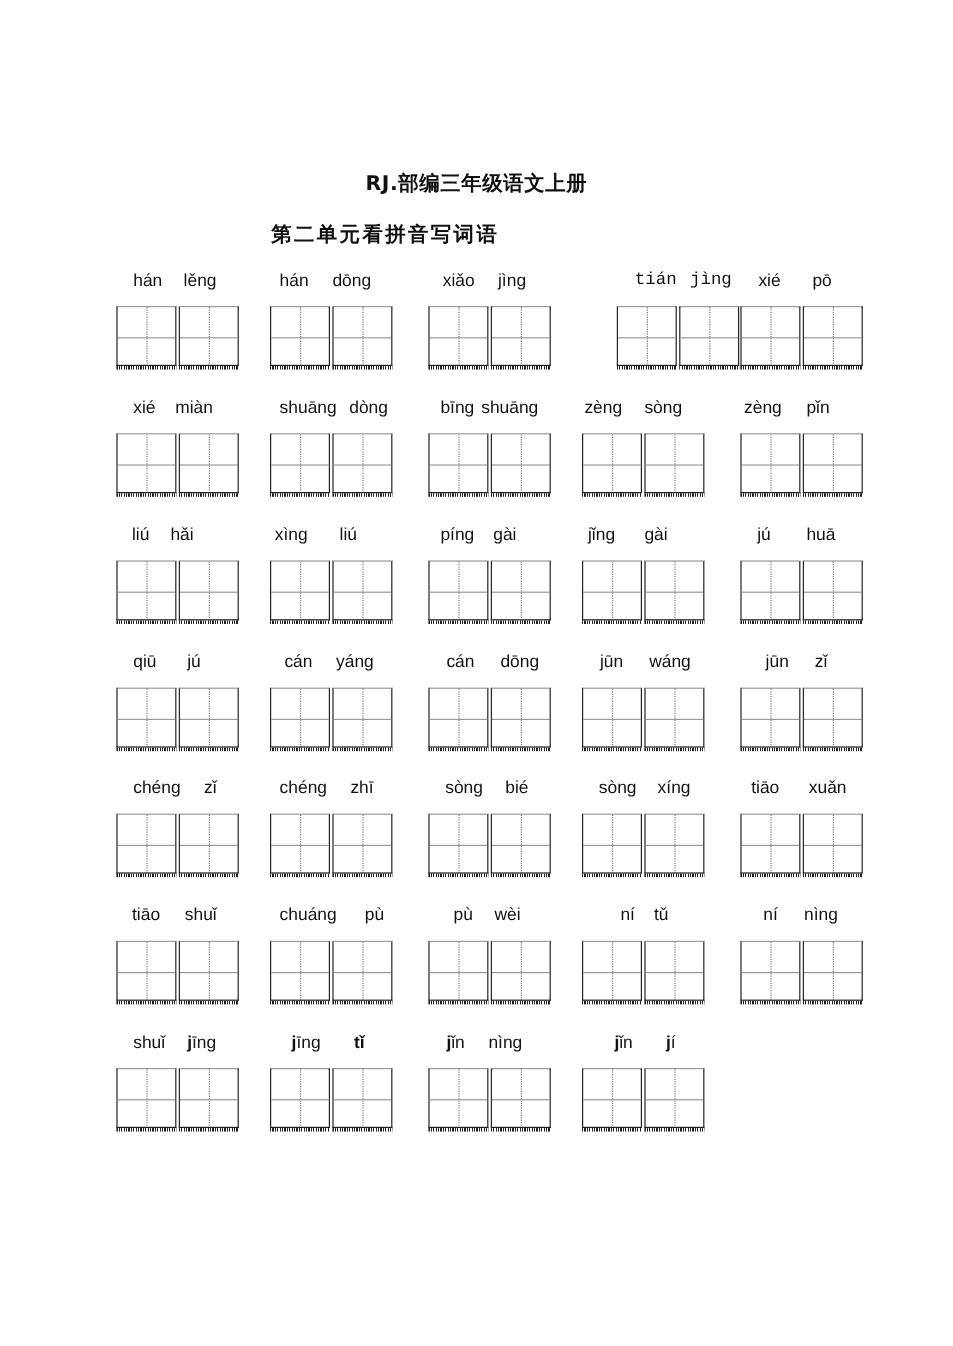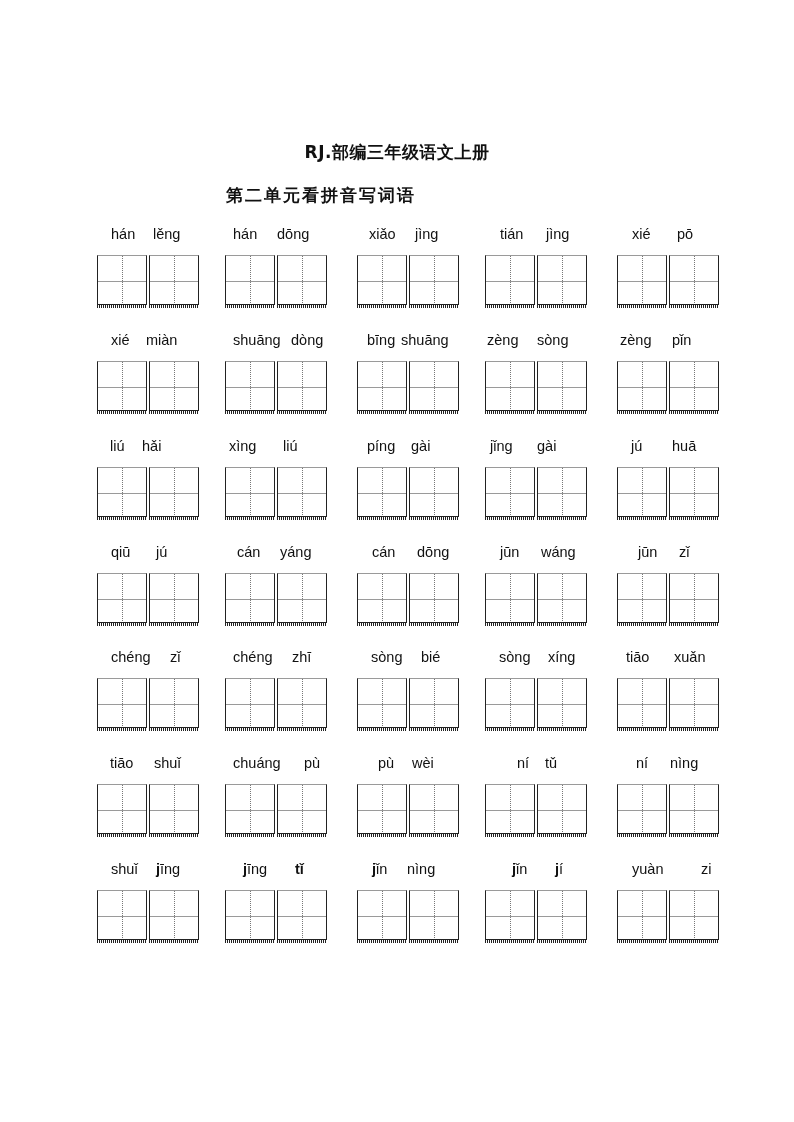--- a/index.html
+++ b/index.html
@@ -75,21 +75,21 @@
           <div class="box" style="left: 0px;">
             <div class="v"></div>
             <div class="h"></div>
           </div>
           <div class="box" style="left: 52px;">
             <div class="v"></div>
             <div class="h"></div>
           </div>
         </div>
       </div>
-      <div class="item" style="left: 485px;">
+      <div class="item" style="left: 514px; font-family: Liberation Mono, monospace;">
         <div class="py">
           <span style="left: 15px;">tián</span>
           <span style="left: 61px;">jìng</span>
         </div>
         <div class="boxes">
           <div class="box" style="left: 0px;">
             <div class="v"></div>
             <div class="h"></div>
           </div>
           <div class="box" style="left: 52px;">
@@ -571,36 +571,20 @@
           <div class="box" style="left: 52px;">
             <div class="v"></div>
             <div class="h"></div>
           </div>
         </div>
       </div>
       <div class="item" style="left: 485px;">
         <div class="py">
           <span style="left: 27px;"><b>j</b>ǐn</span>
           <span style="left: 70px;"><b>j</b>í</span>
-        </div>
-        <div class="boxes">
-          <div class="box" style="left: 0px;">
-            <div class="v"></div>
-            <div class="h"></div>
-          </div>
-          <div class="box" style="left: 52px;">
-            <div class="v"></div>
-            <div class="h"></div>
-          </div>
-        </div>
-      </div>
-      <div class="item" style="left: 617px;">
-        <div class="py">
-          <span style="left: 15px;">yuàn</span>
-          <span style="left: 84px;">zi</span>
         </div>
         <div class="boxes">
           <div class="box" style="left: 0px;">
             <div class="v"></div>
             <div class="h"></div>
           </div>
           <div class="box" style="left: 52px;">
             <div class="v"></div>
             <div class="h"></div>
           </div>

